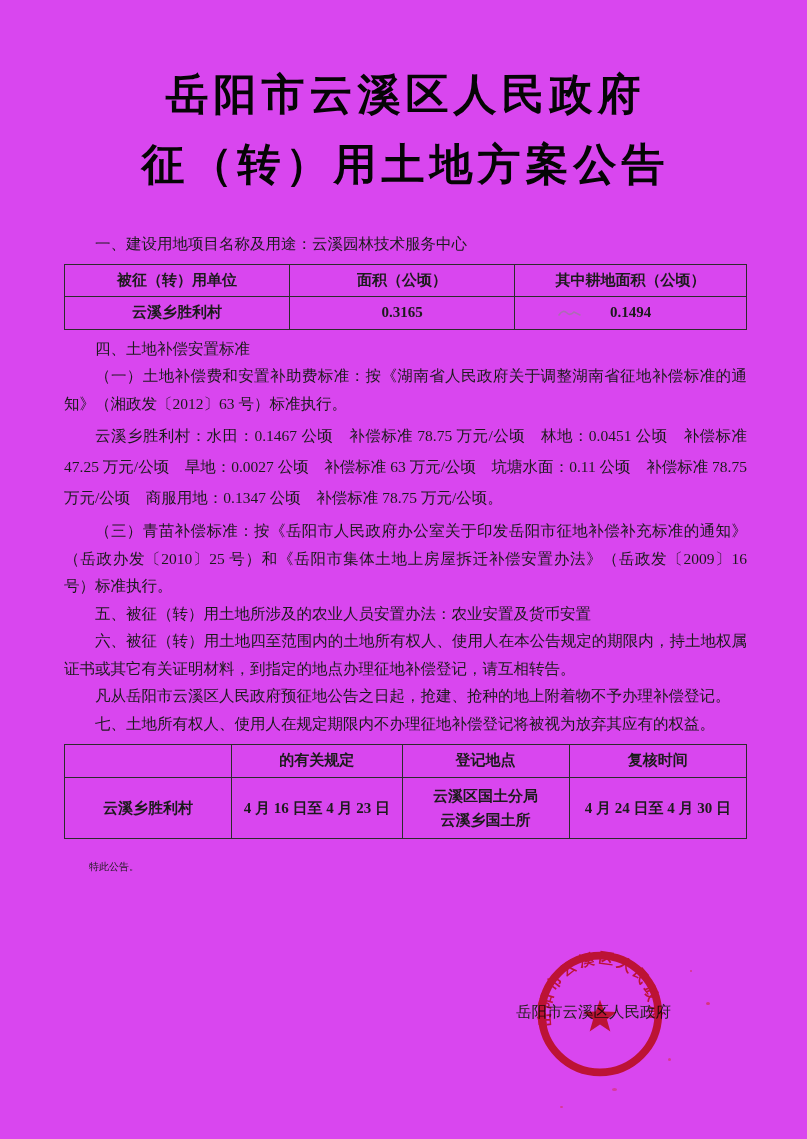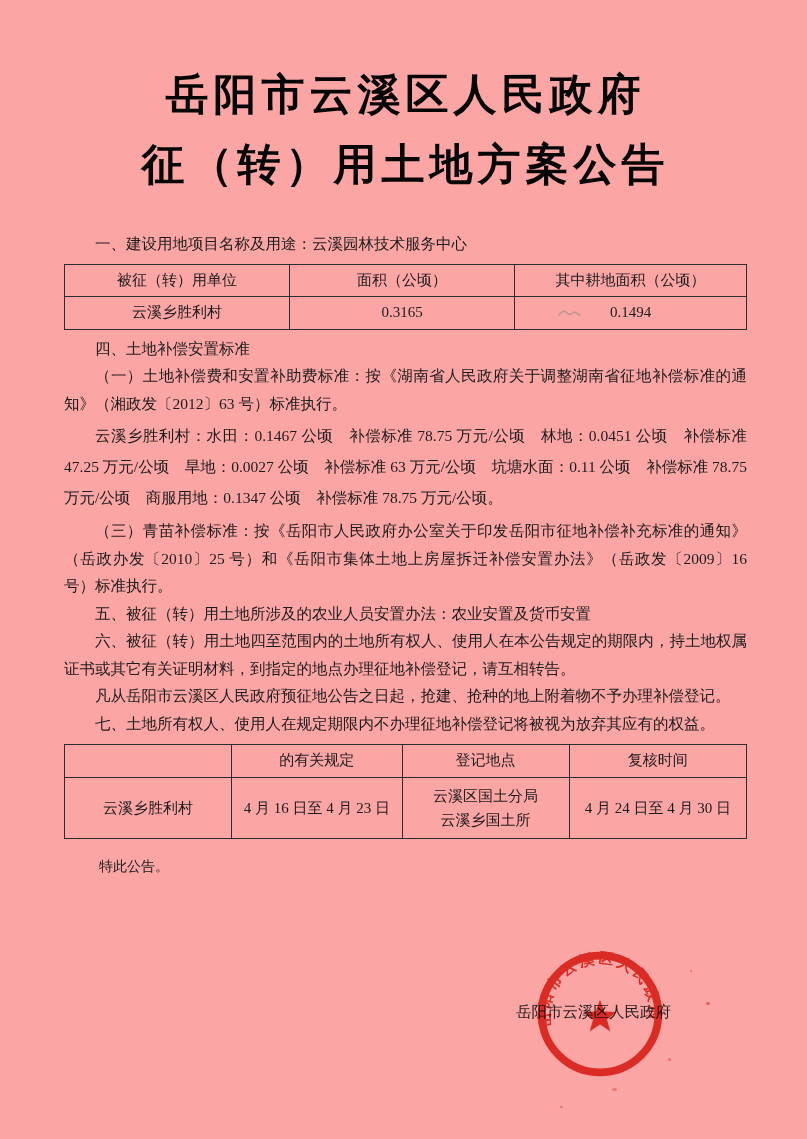--- a/index.html
+++ b/index.html
@@ -1,20 +1,20 @@
 <!DOCTYPE html>
 <html><head>
 <meta charset="utf-8">
 <style>
   html,body { margin:0; padding:0; background:#e9e9e9; }
   .page {
     position:relative;
     width:807px; height:1139px;
     margin:0 auto;
-    background:#fca5a5;
+    background:#d946ef;
     overflow:hidden;
     font-family:"Liberation Serif", serif;
     color:#1b1b1b;
   }
   .content { padding:52px 60px 0 64px; }
 
   .title-block { margin:8px 0 30px 0; text-align:center; }
   .title-line {
     font-size:43px; font-weight:700; line-height:70px;
     letter-spacing:5px; color:#050505;
@@ -22,29 +22,29 @@
 
   .body-text { font-size:15.5px; line-height:27.5px; text-align:justify; }
   .para { margin:0; text-indent:2em; }
   .para-gap { margin-top:4px; }
   .detail-para { line-height:31px; margin:3px 0; }
 
   table { width:100%; border-collapse:collapse; table-layout:fixed; margin:6px 0 5px 0; }
   th, td {
     border:1.8px solid #2c2c2c;
     text-align:center; vertical-align:middle;
-    font-weight:400; font-size:15px; padding:2px 4px;
+    font-weight:700; font-size:15px; padding:2px 4px;
   }
   .t1 th { height:25px; } .t1 td { height:27px; }
   .t2 { margin-top:7px; }
   .t2 th { height:26px; } .t2 td { height:56px; line-height:24px; }
   .smudge-cell { position:relative; }
   .pencil-smudge { position:absolute; left:18%; top:50%; transform:translateY(-50%); opacity:.55; }
 
-  .closing { margin:14px 0 0 0; text-indent:2.5em; font-size:14px; }
+  .closing { margin:14px 0 0 0; text-indent:2.5em; font-size:10px; }
 
   .footer { position:absolute; left:0; top:940px; width:807px; height:199px; }
   .signature {
     position:absolute; left:506px; top:58px; width:175px;
     text-align:center; font-size:15.5px; line-height:27px;
     color:#24211f; z-index:2;
   }
   .seal {
     position:absolute; left:534px; top:8px; width:132px; height:132px;
     z-index:3; mix-blend-mode:multiply; opacity:.88;

